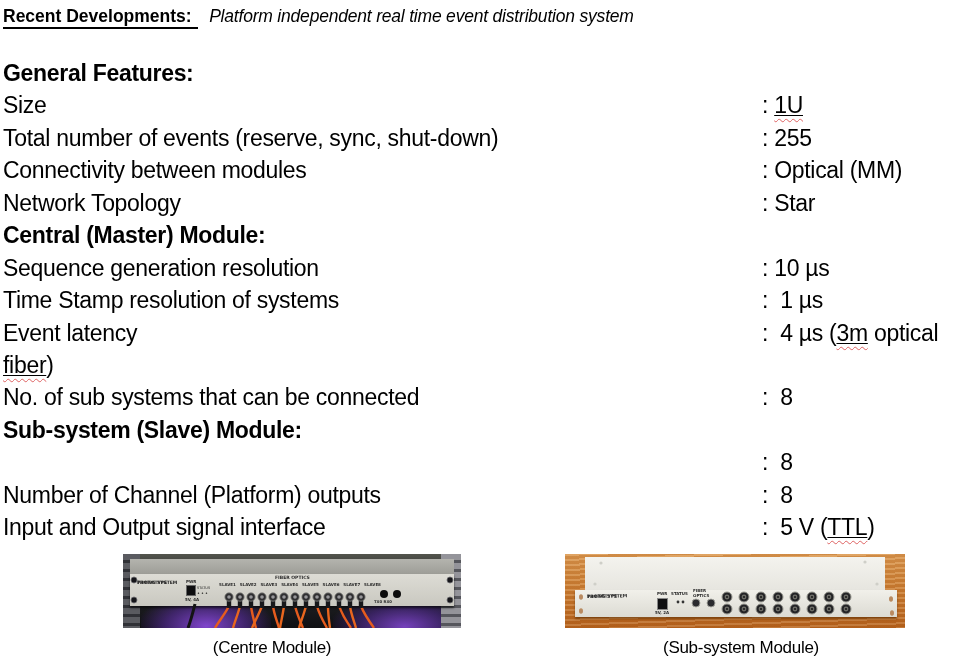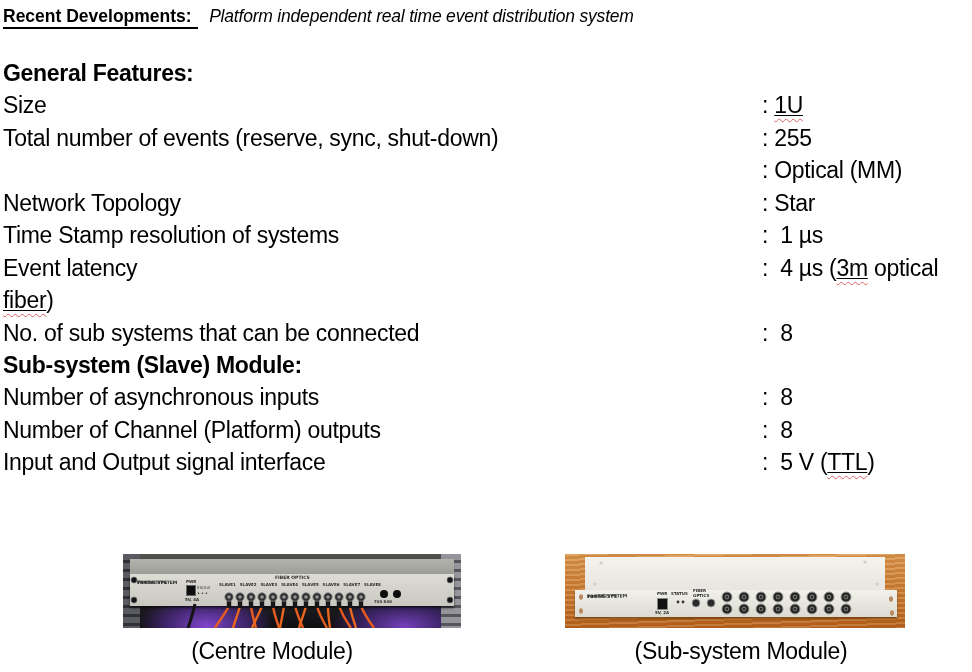--- a/index.html
+++ b/index.html
@@ -52,21 +52,21 @@
     clip-path:polygon(0 0,100% 0,103% 100%,-4% 100%);}
   .rp-panel{left:10px;top:36px;width:322px;height:27px;background:linear-gradient(180deg,#f1f0ea,#dcdbd3);box-shadow:0 2px 2px rgba(80,40,0,.55);}
   .rp-title{left:22px;top:40px;font-size:4.5px;font-weight:bold;line-height:6px;transform:rotate(-1deg);}
   .rp-pwr{left:92px;top:37px;font-size:4px;font-weight:bold;}
   .rp-status{left:106px;top:37px;font-size:4px;font-weight:bold;}
   .rp-fiber{left:128px;top:35px;font-size:4px;font-weight:bold;width:22px;white-space:normal;line-height:4.5px;}
   .rp-inlet{left:92px;top:44px;width:9px;height:10px;background:#101012;border:0.5px solid #888;}
   .rp-rating{left:90px;top:56px;font-size:4px;font-weight:bold;}
 
   
-  .caption{position:absolute;top:638px;font-size:23px;text-align:center;letter-spacing:-0.3px;}
+  .caption{position:absolute;top:638px;font-size:17px;text-align:center;letter-spacing:-0.3px;}
   .caption-left{left:83px;width:378px;}
   .caption-right{left:552px;width:378px;}
 </style>
 </head>
 <body>
 
 <div class="page">
 
   <div class="header">
     <span class="h-label">Recent Developments:</span>
@@ -83,29 +83,37 @@
       <span class="lbl">Size</span>
       <span class="val"><span>: </span><span class="mark"><span class="sq">1U</span></span><span></span></span>
     </div>
 
     <div class="row">
       <span class="lbl">Total number of events (reserve, sync, shut-down)</span>
       <span class="val">: 255</span>
     </div>
 
     <div class="row">
+      <span class="lbl">Connectivity between modules</span>
       <span class="val">: Optical (MM)</span>
     </div>
 
     <div class="row">
       <span class="lbl">Network Topology</span>
       <span class="val">: Star</span>
     </div>
 
-
+    <div class="row heading">
+      <span class="lbl">Central (Master) Module:</span>
+    </div>
+
+    <div class="row">
+      <span class="lbl">Sequence generation resolution</span>
+      <span class="val">: 10 µs</span>
+    </div>
 
     <div class="row">
       <span class="lbl">Time Stamp resolution of systems</span>
       <span class="val">:  1 µs</span>
     </div>
 
     <div class="row">
       <span class="lbl">Event latency</span>
       <span class="val"><span>:  4 µs (</span><span class="mark"><span class="sq">3m</span></span><span> optical</span></span>
     </div>
@@ -117,21 +125,20 @@
     <div class="row">
       <span class="lbl">No. of sub systems that can be connected</span>
       <span class="val">:  8</span>
     </div>
 
     <div class="row heading">
       <span class="lbl">Sub-system (Slave) Module:</span>
     </div>
 
     <div class="row">
-      <span class="lbl">Number of asynchronous inputs</span>
       <span class="val">:  8</span>
     </div>
 
     <div class="row">
       <span class="lbl">Number of Channel (Platform) outputs</span>
       <span class="val">:  8</span>
     </div>
 
     <div class="row">
       <span class="lbl">Input and Output signal interface</span>

